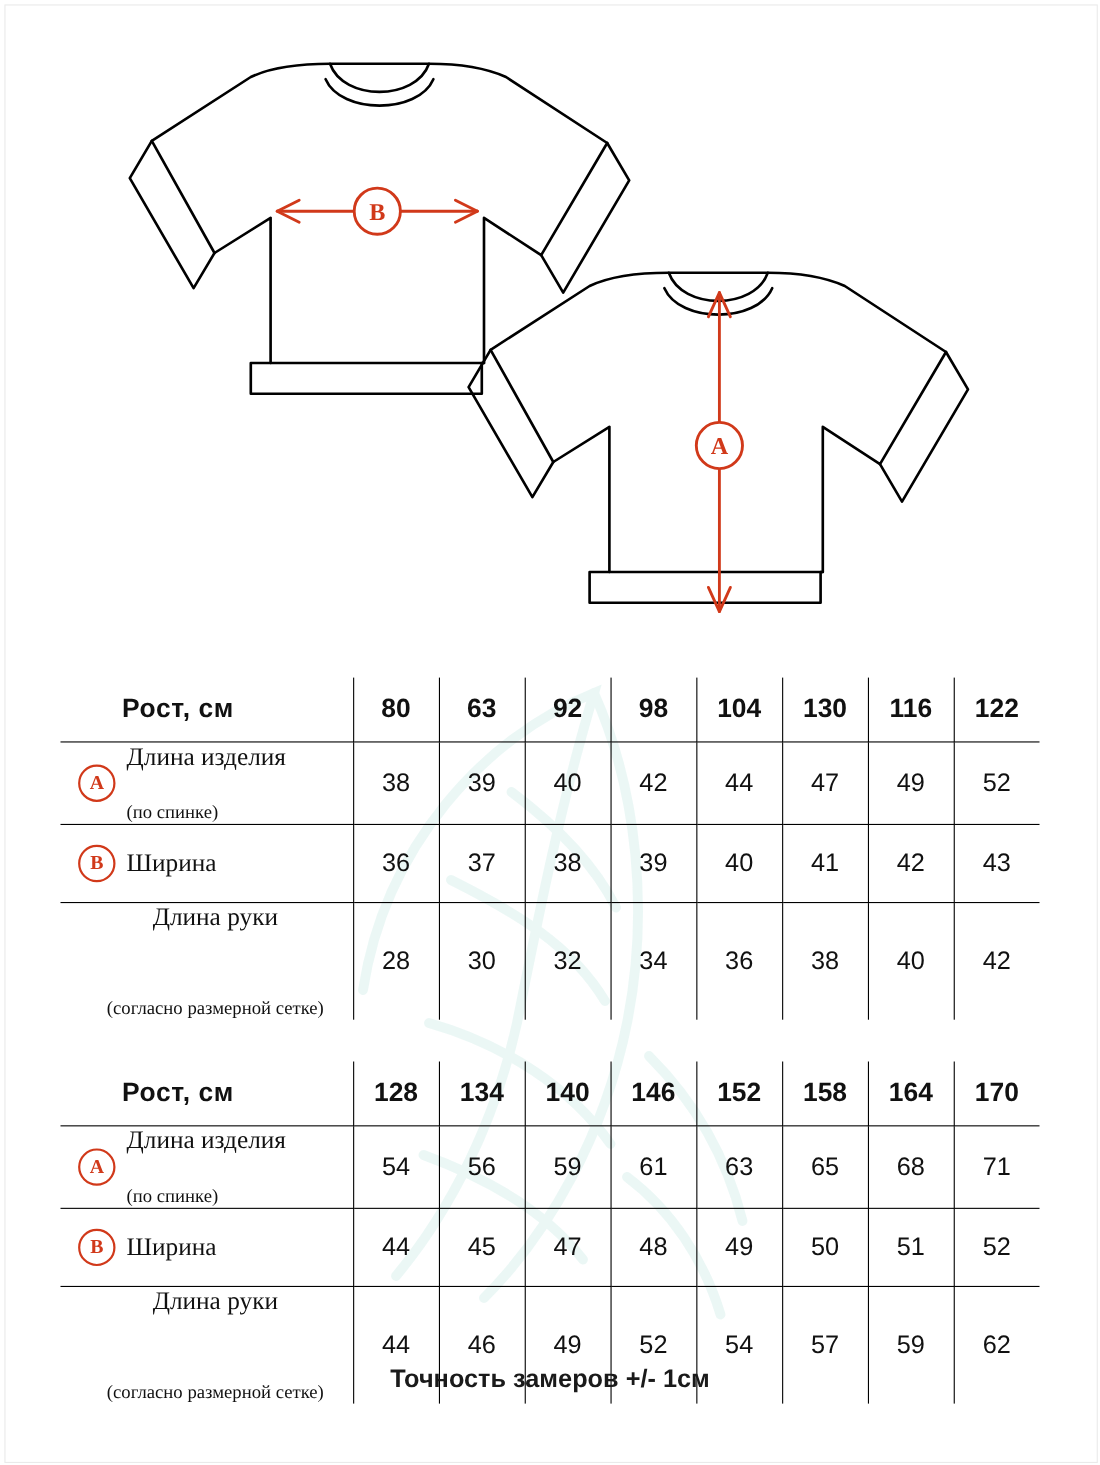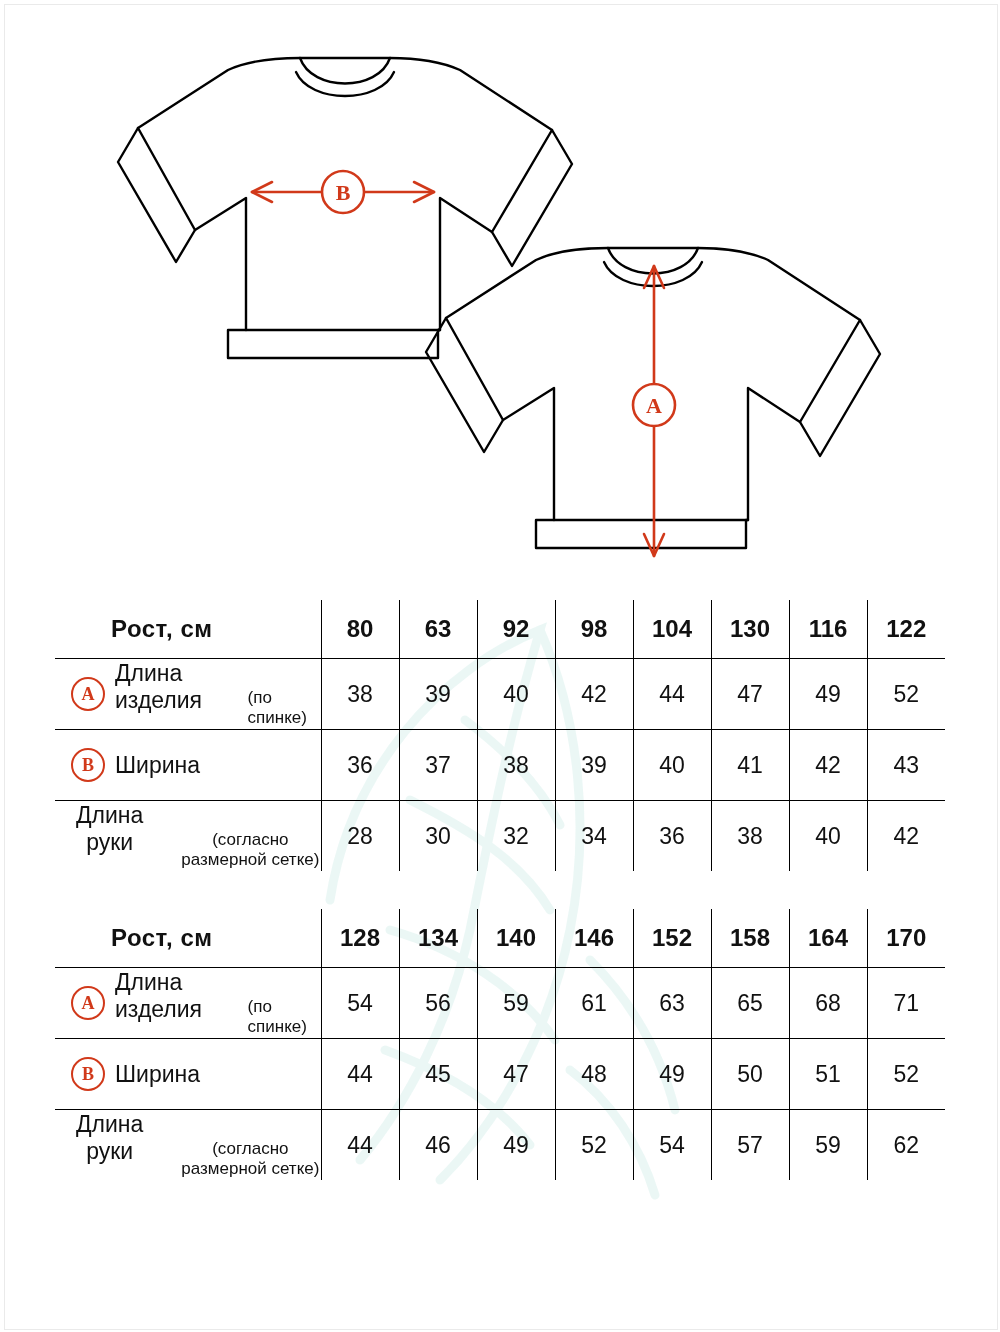--- a/index.html
+++ b/index.html
@@ -36,21 +36,21 @@
   .diagram {
     position: absolute;
     left: 0; top: 0;
     width: 1000px;
     height: 600px;
     z-index: 1;
   }
   .tables {
     position: absolute;
     left: 55px;
-    top: 600px;
+    top: 616px;
     width: 890px;
     z-index: 2;
   }
   table.size-table {
     border-collapse: collapse;
     width: 890px;
     table-layout: fixed;
   }
   table.size-table td {
     border: 1px solid #000000;
@@ -107,22 +107,23 @@
     align-items: center;
     justify-content: center;
     font-family: "Liberation Serif", serif;
   }
   .badge-spacer {
     width: 30px;
     min-width: 30px;
   }
   .label-text {
     display: flex;
-    flex-direction: row;
+    flex-direction: column;
     line-height: 1.15;
+    font-family: Liberation Serif, serif;
   }
   .label-main {
     font-size: 23px;
   }
   .label-sub {
     font-size: 17px;
     margin-top: 28px;
   }
   .label-center {
     text-align: center;
@@ -429,14 +430,15 @@
           <td>52</td>
           <td>54</td>
           <td>57</td>
           <td>59</td>
           <td>62</td>
         </tr>
       </tbody>
     </table>
   </div>
 
+  <div class="footer-note">Точность замеров +/- 1см</div>
 
 </div>
 
 </body></html>

